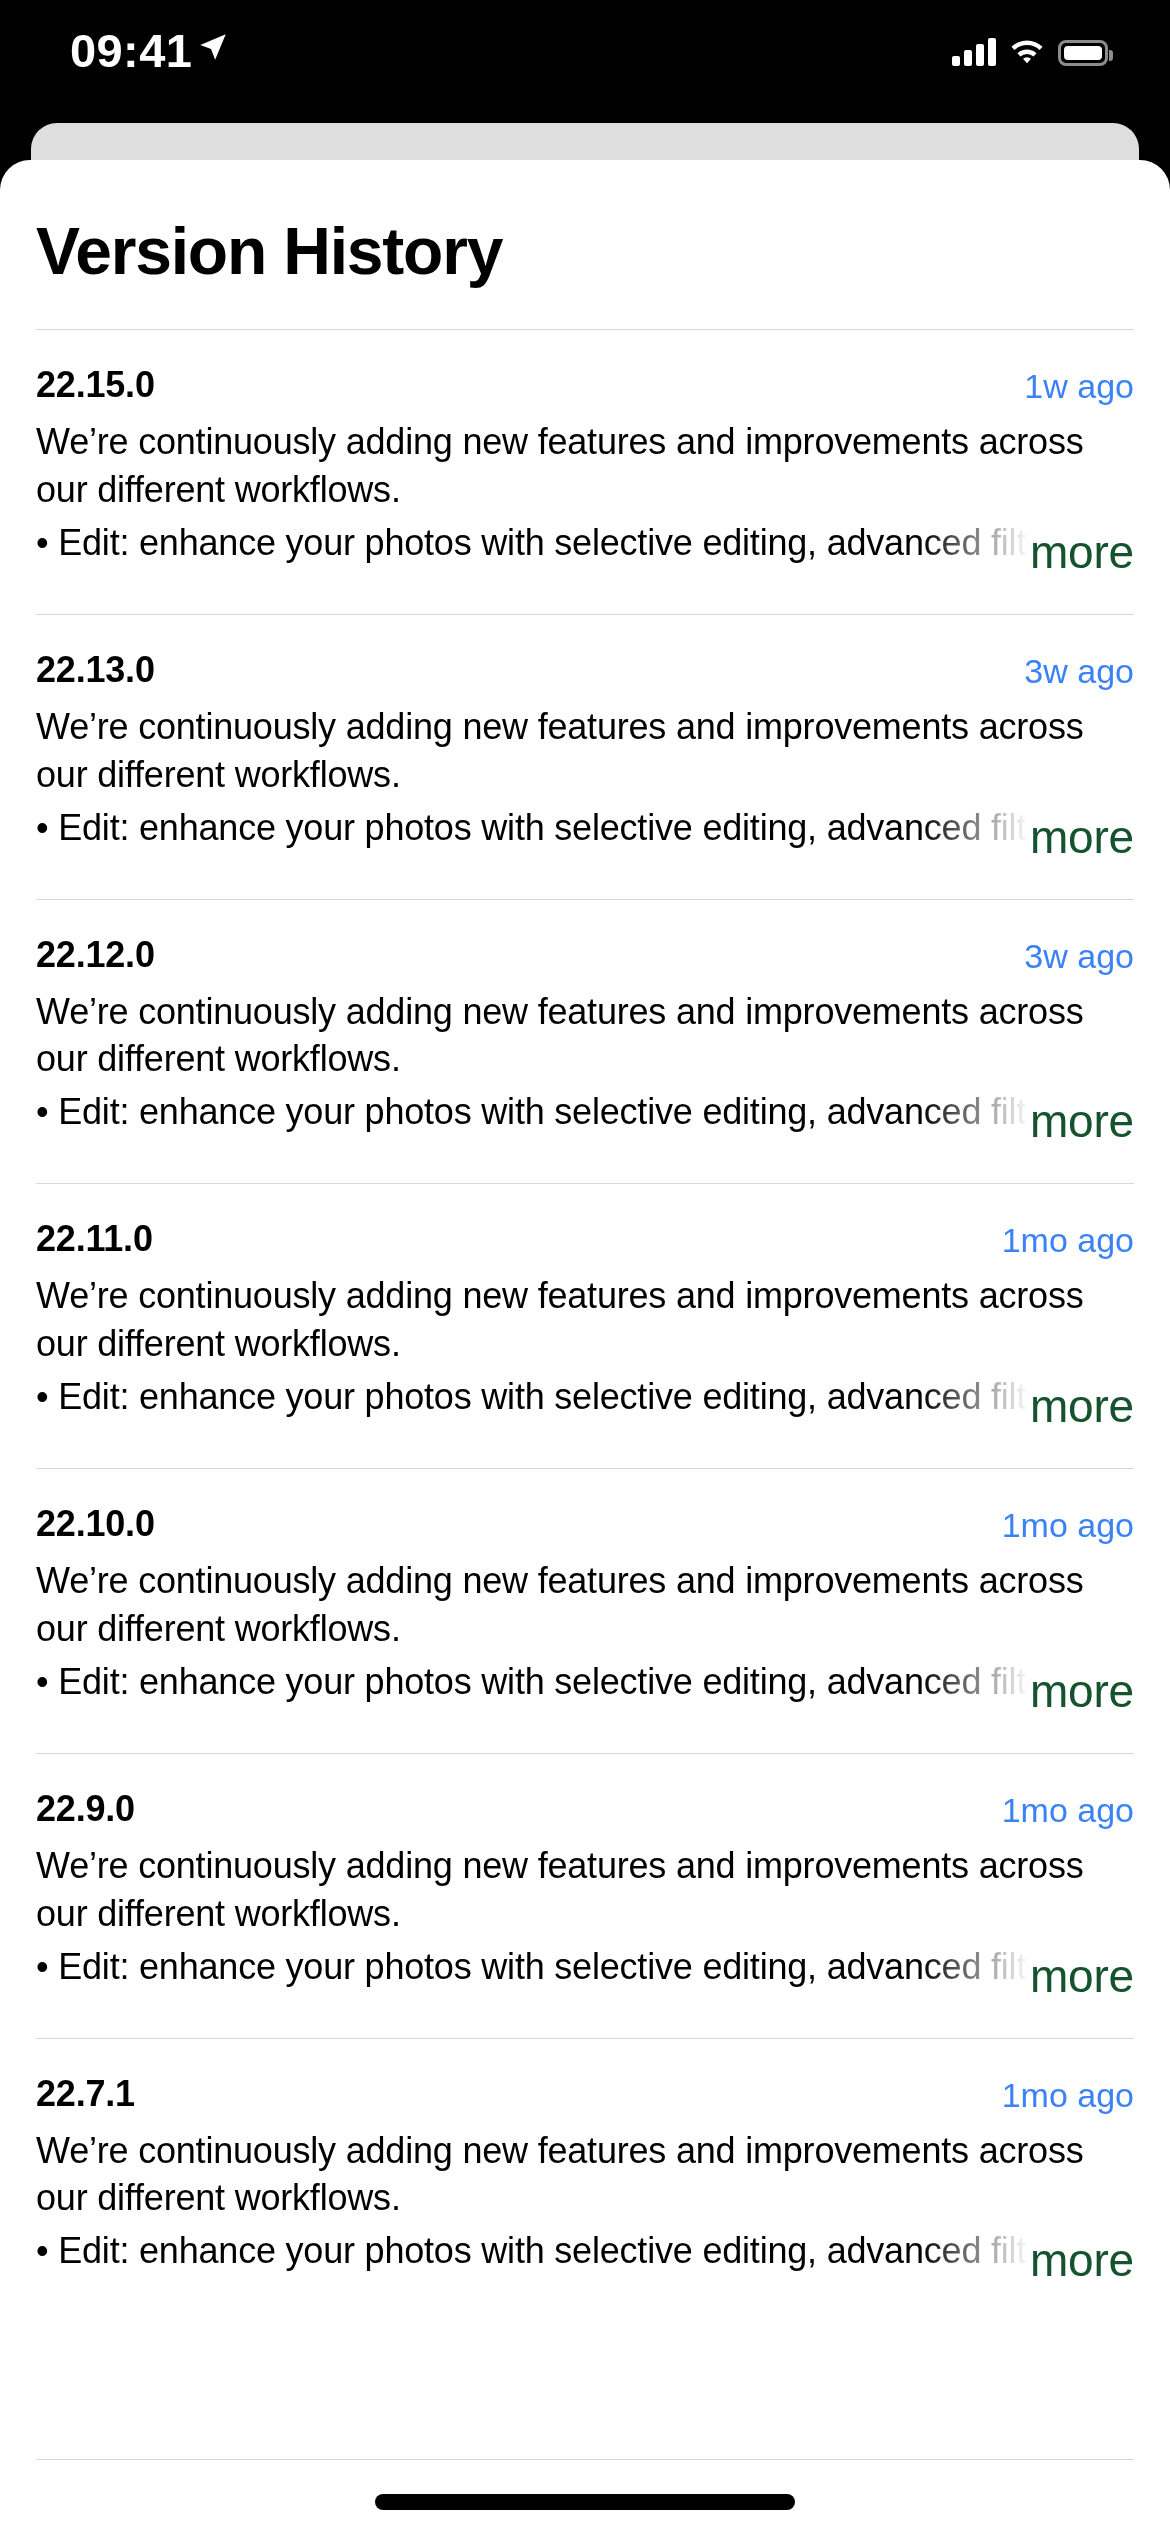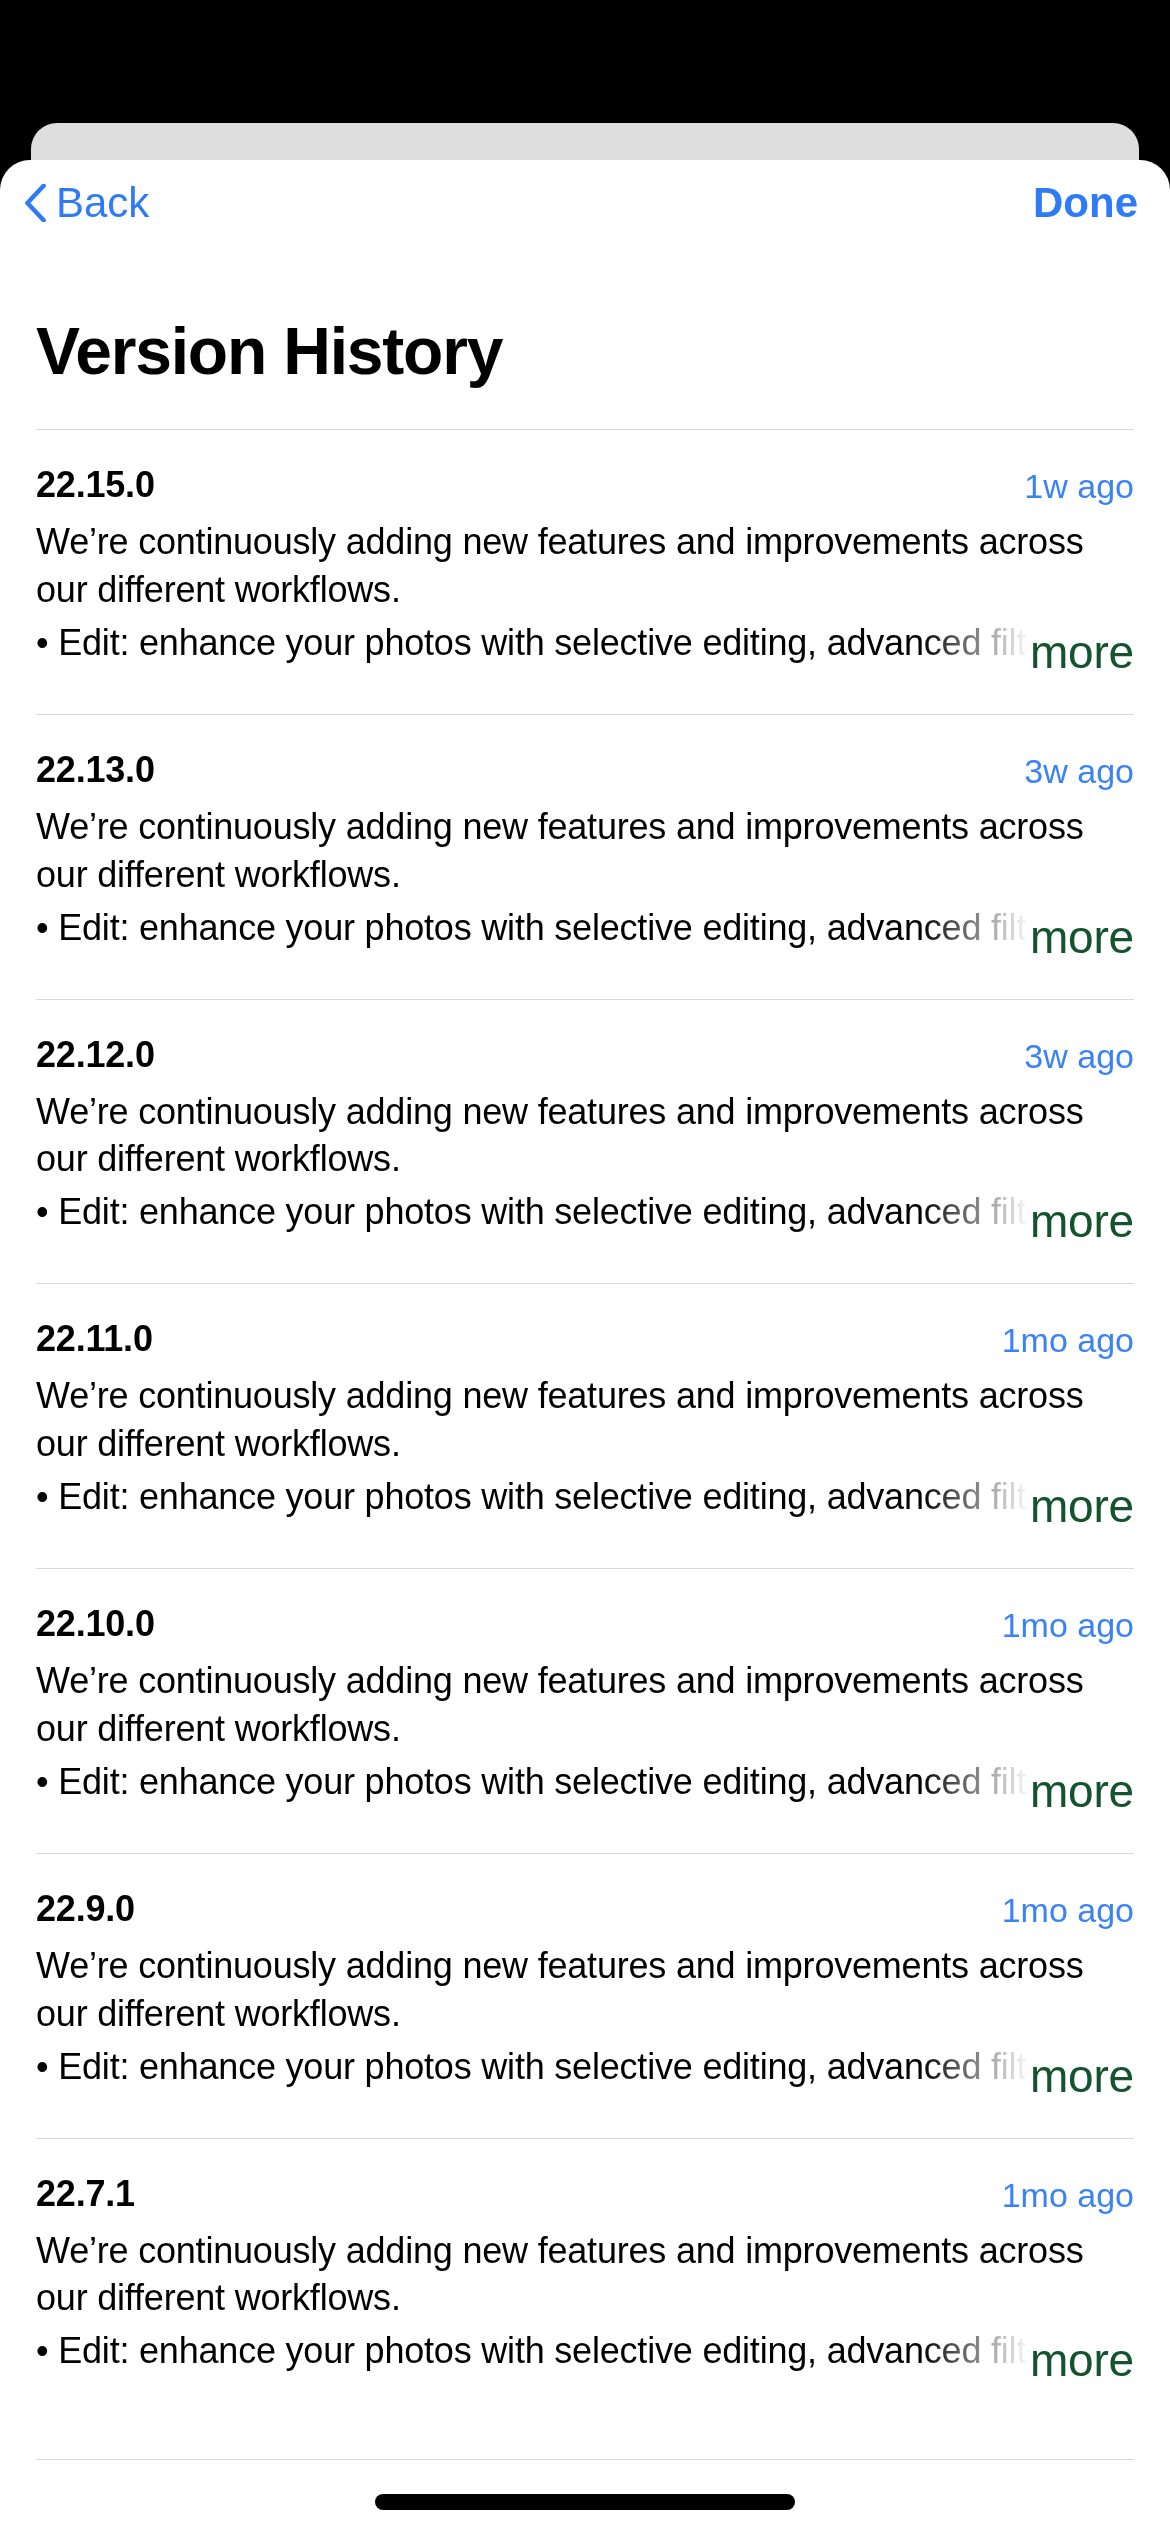--- a/index.html
+++ b/index.html
@@ -116,34 +116,47 @@
   .home-ind {
     position:absolute; left:50%; transform:translateX(-50%); bottom:22px;
     width:420px; height:16px; background:#000; border-radius:8px;
   }
 </style>
 </head>
 <body>
 
 <div id="screen">
 
+  <div class="statusbar">
+    <div class="sb-time">09:41</div>
+    <svg class="sb-loc" viewBox="0 0 24 24">
+      <path d="M21 3 3 10.5l7.6 2.9L13.5 21 21 3z" fill="#fff"></path>
+    </svg>
+    <div class="sb-right">
+      <span class="bars">
+          <i></i>
+          <i></i>
+          <i></i>
+          <i></i>
+        </span>
+      <svg class="wifi" viewBox="0 0 28 20">
+        <path d="M14 18.4 10.9 14.9a4.6 4.6 0 0 1 6.2 0L14 18.4z" fill="#fff"></path>
+        <path d="M6.6 10.6a11 11 0 0 1 14.8 0l-2.3 2.6a7.6 7.6 0 0 0-10.2 0l-2.3-2.6z" fill="#fff"></path>
+        <path d="M1.9 5.5a17.8 17.8 0 0 1 24.2 0L23.8 8.1a14.4 14.4 0 0 0-19.6 0L1.9 5.5z" fill="#fff"></path>
+      </svg>
+      <span class="batt">
+          <span style="right:3px;"></span>
+        </span>
+    </div>
+  </div>
 
   <div class="peek"></div>
 
   <div class="sheet">
 
-    <div class="navbar">
-      <div class="nav-back">
-        <svg class="chev" viewBox="0 0 12 22">
-          <path d="M11 1 1.6 11 11 21" fill="none" stroke="#2f7bf5" stroke-width="2.6" stroke-linecap="round" stroke-linejoin="round"></path>
-        </svg>
-        <span class="nav-back-label">Back</span>
-      </div>
-      <div class="nav-done">Done</div>
-    </div>
 
     <h1 class="page-title">Version History</h1>
 
     <div class="list">
 
       <div class="entry-sep"></div>
       <div class="entry">
         <div class="entry-head">
           <span class="entry-version">22.15.0</span>
           <span class="entry-time">1w ago</span>

